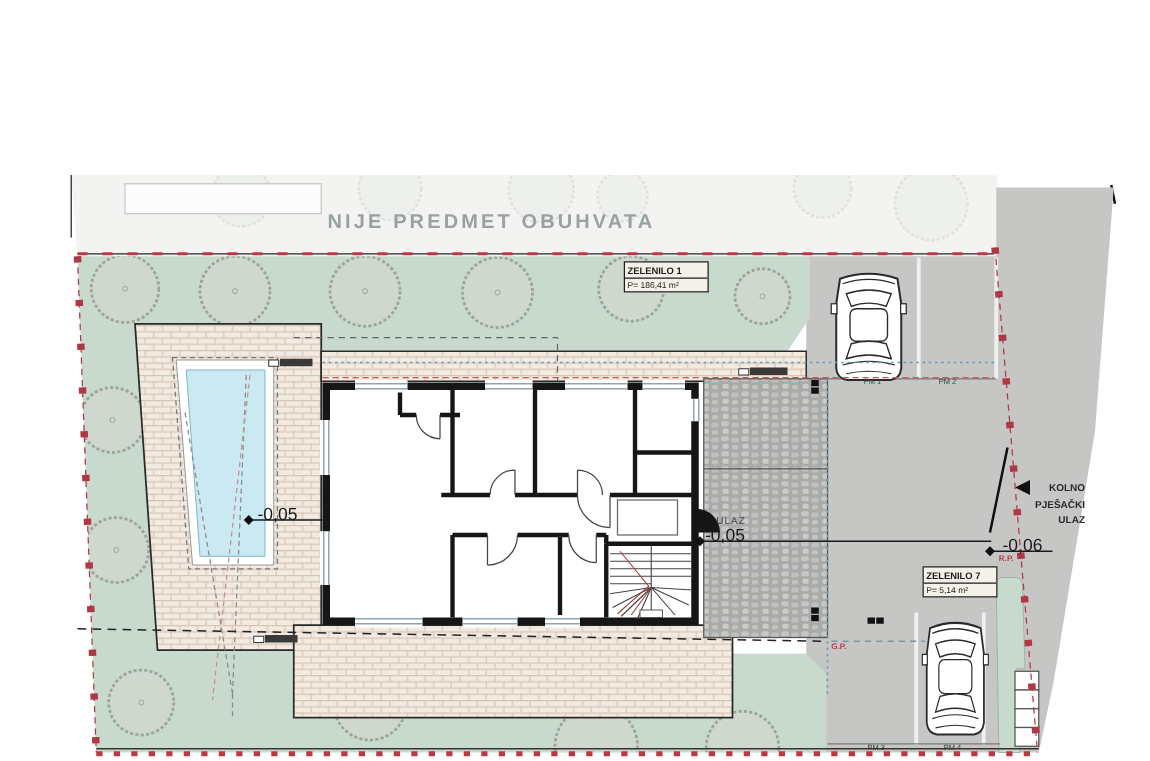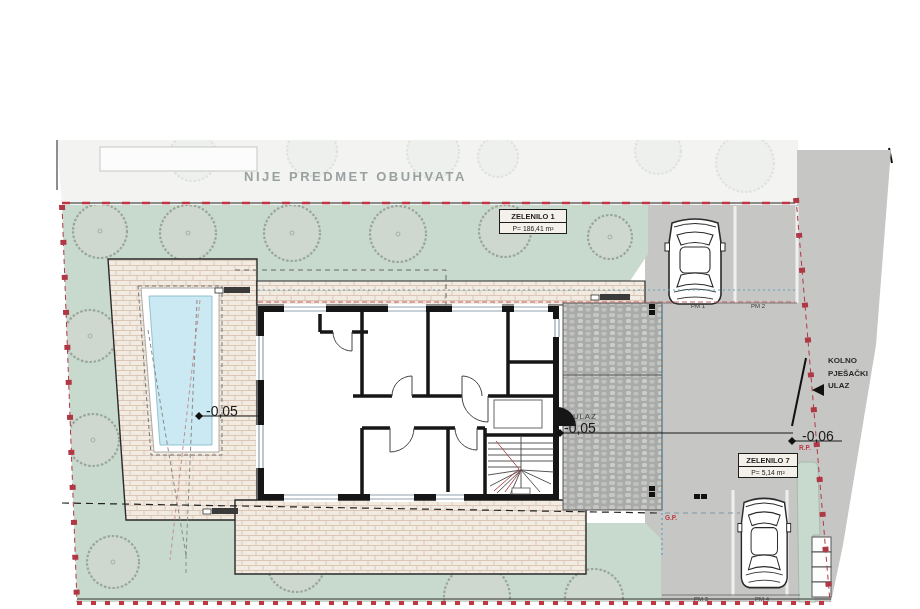--- a/index.html
+++ b/index.html
@@ -1,27 +1,27 @@
 <!DOCTYPE html>
 <html><head>
 <meta charset="utf-8">
 <style>
   html,body{margin:0;padding:0;background:#fff;}
   .stage{position:relative;width:920px;height:609px;background:#ffffff;overflow:hidden;
          font-family:"Liberation Sans",sans-serif;}
   .stage svg{position:absolute;left:0;top:0;}
   .lbl{position:absolute;white-space:nowrap;color:#222;}
-  .note-top{left:244px;top:169px;width:220px;text-align:left;font-size:13px;font-weight:bold;
+  .note-top{left:262px;top:169px;width:220px;text-align:left;font-size:16px;font-weight:bold;
             letter-spacing:2.5px;color:#9aa1a1;}
-  .sign{position:absolute;border:1.5px solid #1d1d1d;background:#f4f1ea;text-align:center;}
+  .sign{position:absolute;border:1.5px solid #1d1d1d;background:#f4f1ea;text-align:left;}
   .sign .hd{font-size:7.5px;font-weight:bold;padding:2px 2px 1px;border-bottom:1.2px solid #1d1d1d;color:#1d1d1d;}
   .sign .bd{font-size:6.8px;padding:1.5px 2px;color:#222;}
   .sign1{left:499px;top:209px;width:66px;}
   .sign2{left:738px;top:453px;width:58px;}
-  .kolno{left:828px;top:355px;font-size:8px;font-weight:600;line-height:12.5px;color:#2a2a2a;}
+  .kolno{left:828px;top:385px;font-size:8px;font-weight:600;line-height:12.5px;color:#2a2a2a;text-align:right;}
   .ulaz{left:573px;top:412px;font-size:8px;color:#454545;letter-spacing:0.8px;}
   .lvl{font-size:14px;color:#1a1a1a;}
   .lvl-entry{left:564px;top:420px;}
   .lvl-terr{left:206px;top:403px;}
   .lvl-street{left:802px;top:428px;}
   .redmark{font-size:6.5px;font-weight:bold;color:#c03744;}
   .rp{left:799px;top:444px;}
   .gp{left:665px;top:514px;}
   .pm{font-size:6px;color:#3d3d3d;}
   .pm1{left:691px;top:303px;} .pm2{left:751px;top:303px;}

